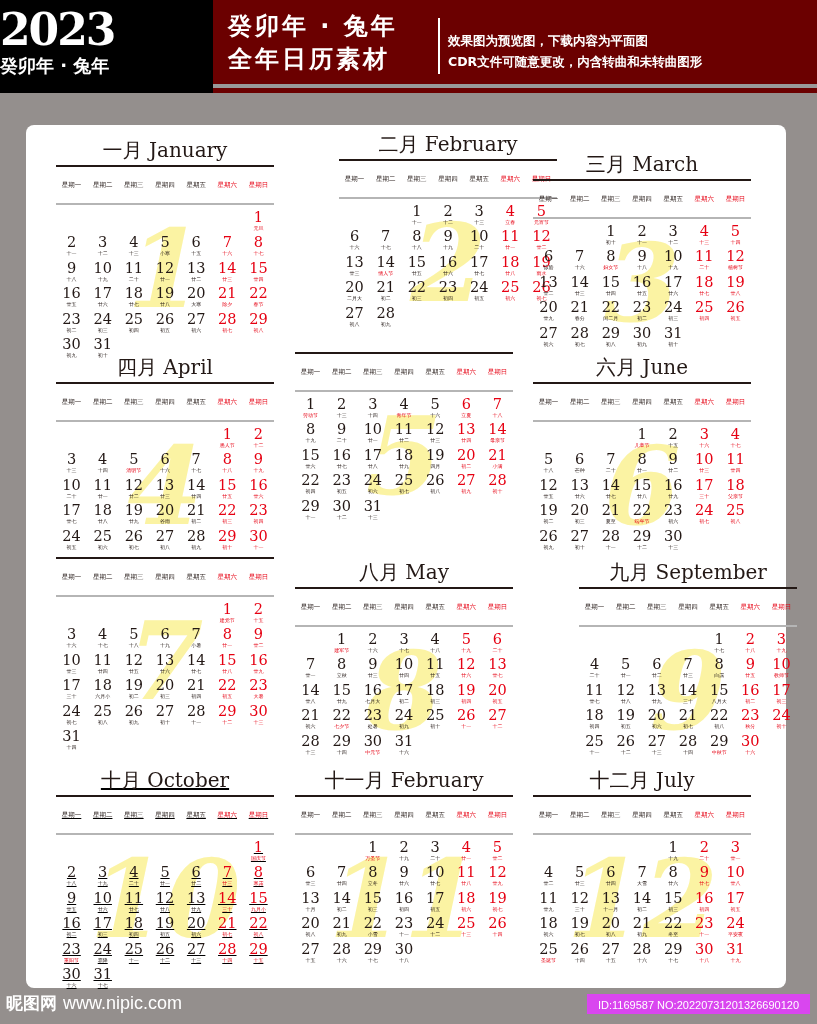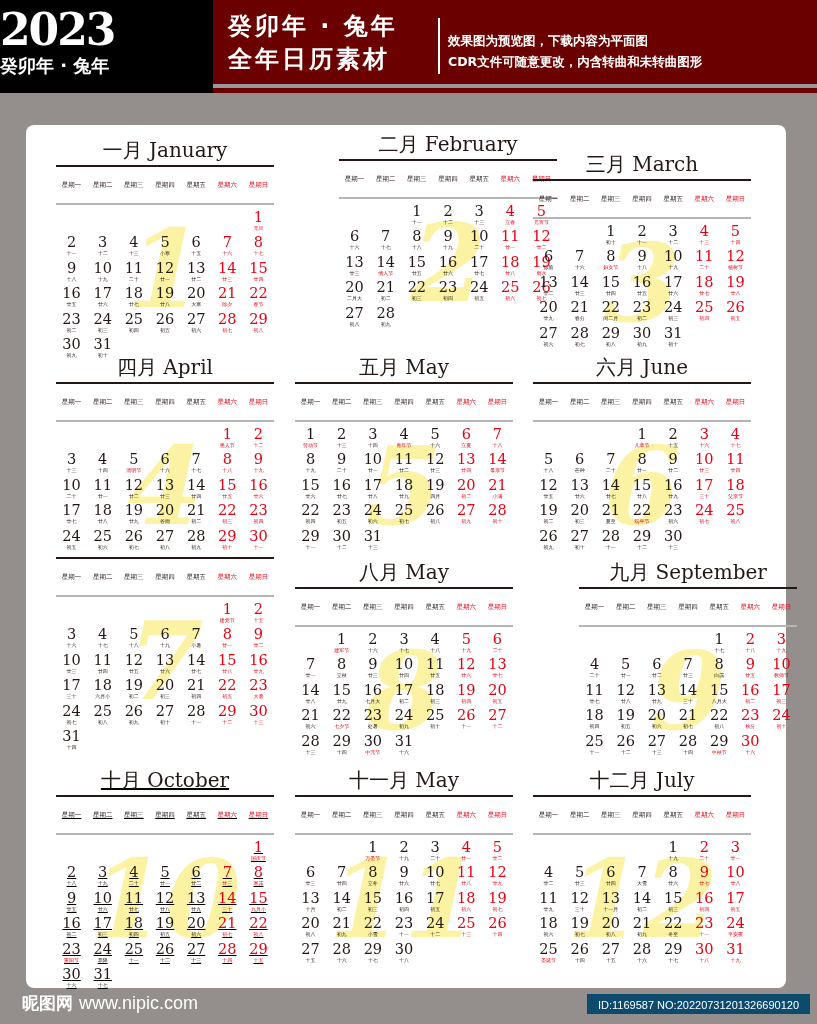--- a/index.html
+++ b/index.html
@@ -19,23 +19,23 @@
   .month .wk { display: flex; height: 36px; align-items: center; }
   .month .wk span { flex: 1; text-align: center; font-size: 6.5px; color: #231815; }
   .month .wk span.we { color: #e60012; }
   .month .rule2 { height: 2px; background: #b5b5b5; }
   .month .grid { position: relative; display: grid; grid-template-columns: repeat(7, 1fr); margin-top: 4px; }
   .month .bignum { position: absolute; left: 50%; top: 4px; transform: translateX(-50%) skewX(-12deg); font-family: "DejaVu Serif", serif; font-weight: bold; font-size: 108px; color: #fbf29a; line-height: 112px; opacity: 0.9; pointer-events: none; z-index: 0; }
   .cell { height: 25.4px; text-align: center; position: relative; z-index: 1; }
   .cell .d { font-family: "DejaVu Serif", serif; font-size: 14.5px; line-height: 16px; color: #231815; display: block; }
   .cell .l { font-size: 5px; line-height: 7px; color: #231815; display: block; }
   .cell.red .d, .cell.red .l, .cell .l.red { color: #e60012; }
-  .footer-logo { position: absolute; left: 22px; top: 992px; color: #fff; font-size: 17px; font-weight: bold; }
+  .footer-logo { position: absolute; left: 6px; top: 992px; color: #fff; font-size: 17px; font-weight: bold; }
   .footer-logo .www { font-family: "Liberation Sans", sans-serif; font-weight: normal; font-size: 18px; }
-  .footer-id { position: absolute; left: 587px; top: 994px; width: 223px; height: 20px; background: #0c4a6e; color: #fff; font-family: "Liberation Sans", sans-serif; font-size: 11px; line-height: 23px; text-align: center; }
+  .footer-id { position: absolute; left: 587px; top: 994px; width: 223px; height: 20px; background: #d946ef; color: #fff; font-family: "Liberation Sans", sans-serif; font-size: 11px; line-height: 23px; text-align: center; }
 </style>
 </head>
 <body>
 
 <div class="header">
   <div class="logo">
     <div class="year">2023</div>
     <div class="sub">癸卯年 · 兔年</div>
   </div>
   <div class="title">
@@ -608,21 +608,20 @@
         <span class="d">29</span>
         <span class="l">初十</span>
       </div>
         <div class="cell red">
         <span class="d">30</span>
         <span class="l">十一</span>
       </div>
       </div>
     </div>
     <div class="month" style="left: 269px; top: 227px;">
-      <div class="mtitle">五月 May</div>
       <div class="rule1"></div>
       <div class="wk">
         <span class="">星期一</span>
         <span class="">星期二</span>
         <span class="">星期三</span>
         <span class="">星期四</span>
         <span class="">星期五</span>
         <span class="we">星期六</span>
         <span class="we">星期日</span>
       </div>
@@ -1464,21 +1463,21 @@
         <span class="d">30</span>
         <span class="l">十六</span>
       </div>
         <div class="cell">
         <span class="d">31</span>
         <span class="l">十七</span>
       </div>
       </div>
     </div>
     <div class="month" style="left: 269px; top: 640px;">
-      <div class="mtitle">十一月 May</div>
+      <div class="mtitle">十一月 February</div>
       <div class="rule1"></div>
       <div class="wk">
         <span class="">星期一</span>
         <span class="">星期二</span>
         <span class="">星期三</span>
         <span class="">星期四</span>
         <span class="">星期五</span>
         <span class="we">星期六</span>
         <span class="we">星期日</span>
       </div>

